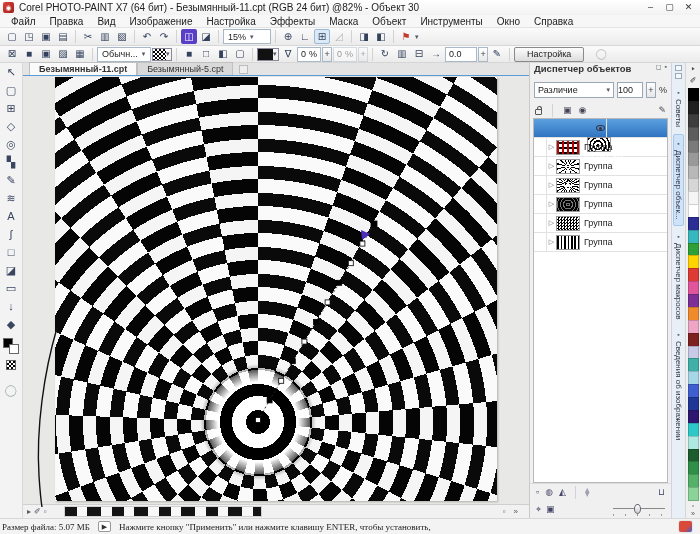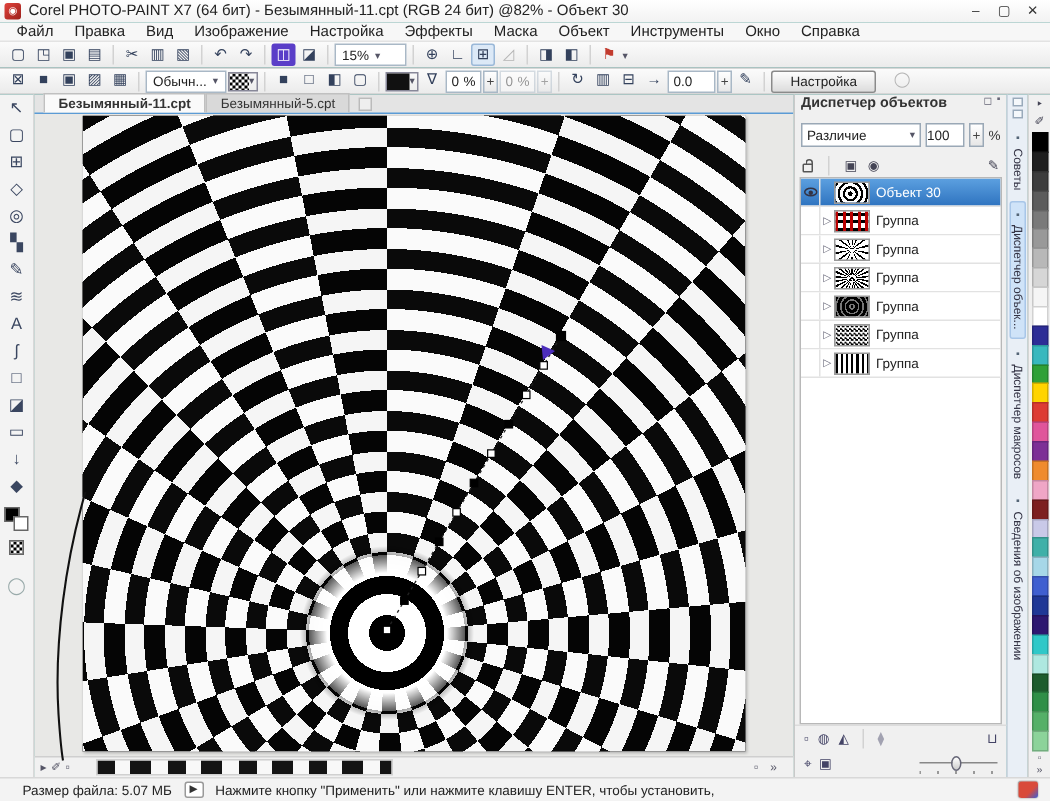--- a/index.html
+++ b/index.html
@@ -104,21 +104,21 @@
   .plusbtn{width:10px;height:16px;border:1px solid #9aa8b6;background:linear-gradient(#fff,#e6e6e6);
            font-size:9px;text-align:center;line-height:14px;color:#444;}
   .pctlabel{font-size:9px;color:#333;}
   .dockericons{height:16px;display:flex;align-items:center;padding:0 5px;gap:7px;color:#445;}
   .lockico{width:7px;height:6px;border:1px solid #555;border-radius:1px;position:relative;margin-top:3px;}
   .lockico:before{content:"";position:absolute;left:1px;top:-4px;width:3px;height:3px;border:1px solid #555;
                   border-bottom:none;border-radius:3px 3px 0 0;}
   .dockico{font-size:9px;line-height:14px;}
   .objlist{flex:1;margin:0 3px;background:#fff;border:1px solid #b8b8b8;overflow:hidden;}
   .objrow{height:19px;display:flex;align-items:center;border-bottom:1px solid #e2e2e2;background:#fff;}
-  .objrow.selected{background:linear-gradient(#5ca0e0,#2f74c0);}
+  .objrow.selected{background:linear-gradient(#5ca0e0,#2f74c0);flex-direction:column;}
   .objrow.selected .objlabel{color:#fff;}
   .eyecell{width:13px;height:100%;border-right:1px solid #e2e2e2;display:flex;align-items:center;justify-content:center;flex:none;}
   .eyeico{width:9px;height:6px;border:1px solid #334;border-radius:50%;position:relative;}
   .eyeico:after{content:"";position:absolute;left:2.5px;top:1px;width:3px;height:3px;background:#334;border-radius:50%;}
   .expander{width:9px;font-size:7px;color:#667;text-align:center;flex:none;}
   .thumb{width:24px;height:15px;border:1px solid #999;margin-right:4px;flex:none;background:#fff;}
   .objlabel{font-size:9px;color:#222;white-space:nowrap;}
   .th-rings{background:repeating-radial-gradient(circle at 45% 55%,#000 0 1.5px,#fff 1.5px 3.5px);}
   .th-rays{background:repeating-conic-gradient(from 0deg at 15% 20%,#000 0 9deg,#fff 9deg 20deg);}
   .th-plaid{background:
@@ -149,21 +149,21 @@
   .sidetabico{font-size:7px;color:#567;}
   .palette{width:15px;background:#f0f0f0;border-left:1px solid #d5d5d5;display:flex;flex-direction:column;
            align-items:center;flex:none;padding:1px 0;}
   .palicon{font-size:8px;color:#445;height:11px;line-height:11px;}
   .swatches{flex:1;width:11px;display:flex;flex-direction:column;margin:2px 0;}
   .swatch{flex:1;border:1px solid rgba(0,0,0,.18);margin-bottom:-1px;}
   .palbottom{display:flex;flex-direction:column;align-items:center;gap:1px;color:#556;font-size:7px;}
 
   
   .statusbar{position:absolute;left:0;right:0;bottom:0;height:16px;background:#f3f3f3;border-top:1px solid #d8d8d8;
-             display:flex;align-items:center;padding:0 15px;font-size:9px;color:#222;}
+             display:flex;align-items:center;padding:0 2px;font-size:9px;color:#222;font-family:Liberation Serif, serif;}
   .playbtn{width:13px;height:11px;border:1px solid #999;border-radius:2px;background:#fff;font-size:7px;
            line-height:10px;text-align:center;color:#333;margin:0 8px;}
   .trayicon{position:absolute;right:8px;bottom:2px;width:13px;height:11px;border-radius:2px;
             background:linear-gradient(135deg,#d94a3a 60%,#3a5fd9);box-shadow:0 0 1px #666;}
 </style>
 </head>
 <body>
 
 <div class="app">
 

